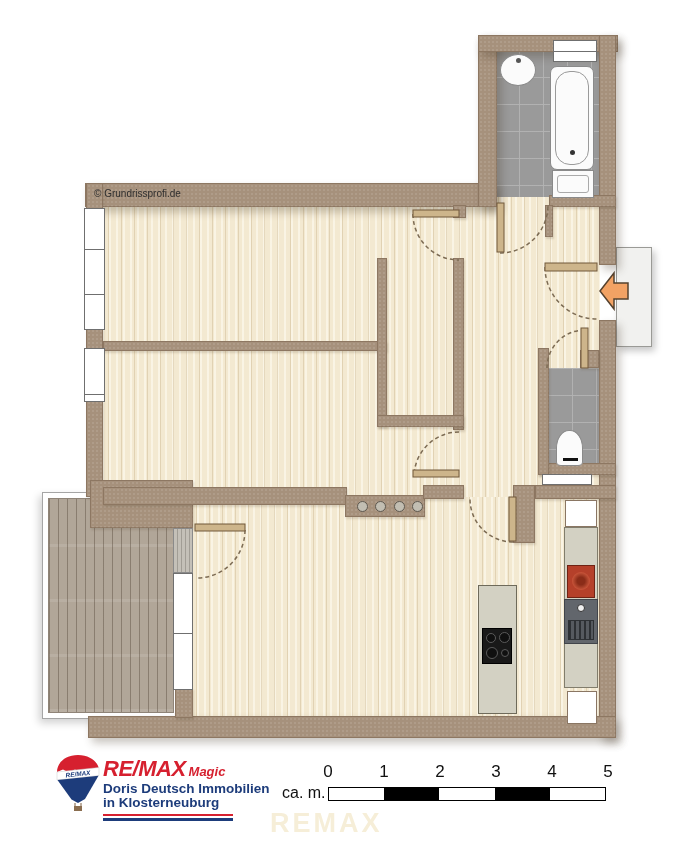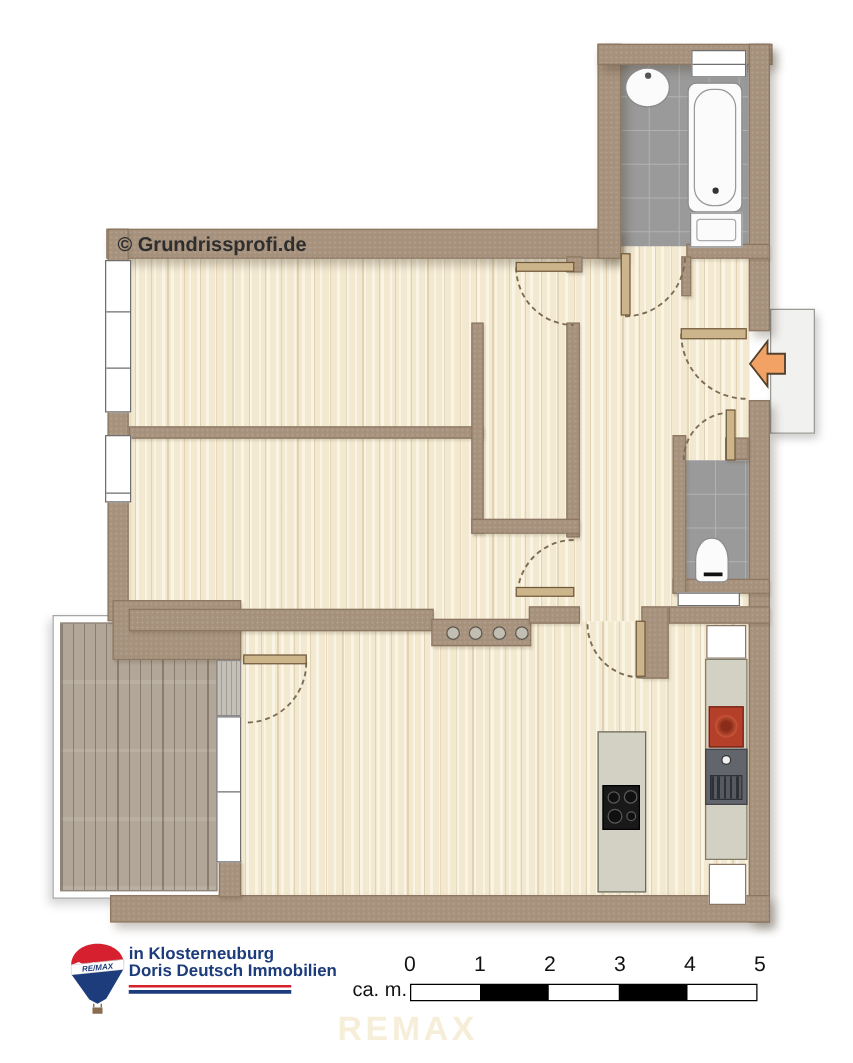--- a/index.html
+++ b/index.html
@@ -35,21 +35,21 @@
   .fix{background:#fbfbfb;border:1px solid #8a8a8a;}
   .counter{background:#d3d1c3;border:1px solid #817d6c;}
   .circle{border-radius:50%;}
 
   
   .brandline{white-space:nowrap;}
   .brand-main{font-size:22px;font-weight:800;font-style:italic;color:#d6202f;letter-spacing:-.5px;}
   .brand-suffix{font-size:13px;font-weight:700;font-style:italic;color:#d6202f;margin-left:3px;}
   .brand-blue{font-size:13.5px;font-weight:700;color:#1d3c7b;line-height:1.07;}
   .rule{height:2.5px;width:130px;}
-  .copyright{font-size:16px;font-weight:700;color:#2e2e2e;}
+  .copyright{font-size:10px;font-weight:400;color:#2e2e2e;}
   .scalenum{position:absolute;transform:translateX(-50%);font-size:17px;font-weight:500;color:#111;}
   .scalebar{display:flex;border:1.5px solid #000;background:#fff;}
   .scalebar .seg{flex:1 1 0;height:100%;}
   .scalebar .seg:nth-child(2),.scalebar .seg:nth-child(4){background:#000;}
   .unitlabel{font-size:16px;font-weight:500;color:#111;}
   .ghost{font-size:27px;font-weight:800;letter-spacing:3px;color:#f6eed8;}
 </style>
 </head>
 <body>
 
@@ -177,22 +177,25 @@
     <path d="M24,1 C11,1 3,9 3,18 L9,15.5 L15,18.5 L21,15.5 L27,18.5 L33,15.5 L39,18.5 L45,16.5 C45,9 37,1 24,1 Z" fill="#d6202f"></path>
     <path d="M3,18 L45,13.5 L45,21.5 L3,26 Z" fill="#ffffff" stroke="#c9c9c9" stroke-width="0.5"></path>
     <text x="24" y="22.2" text-anchor="middle" font-size="6.4" font-weight="bold" font-style="italic" fill="#1d3c7b" transform="rotate(-6 24 20)" font-family="Liberation Sans, sans-serif">RE/MAX</text>
     <path d="M3.5,26 L44.5,21.8 L31,45 L24,49 L17.5,45.5 Z" fill="#1d3c7b"></path>
     <line x1="21" y1="49" x2="21" y2="52" stroke="#7a5c3e" stroke-width="1"></line>
     <line x1="27" y1="49" x2="27" y2="52" stroke="#7a5c3e" stroke-width="1"></line>
     <rect x="20" y="52" width="8" height="5" fill="#8a6d4f"></rect>
   </svg>
 
   <div class="abs" style="left:103px;top:756px;">
+    <div class="brandline">
+      <span class="brand-main">RE/MAX</span><span class="brand-suffix">Magic</span>
+    </div>
+    <div class="brand-blue">Doris Deutsch Immobilien</div>
     <div class="brand-blue">in Klosterneuburg</div>
-    <div class="brand-blue">Doris Deutsch Immobilien</div>
     <div class="rule" style="background:#d6202f;margin-top:3px;"></div>
     <div class="rule" style="background:#1d3c7b;margin-top:2px;"></div>
   </div>
 
   <div class="abs unitlabel" style="left:282px;top:784px;">ca. m.</div>
   <div class="abs" style="left:328px;top:762px;width:280px;height:42px;">
     <span class="scalenum" style="left:0;top:0;">0</span>
     <span class="scalenum" style="left:56px;top:0;">1</span>
     <span class="scalenum" style="left:112px;top:0;">2</span>
     <span class="scalenum" style="left:168px;top:0;">3</span>

